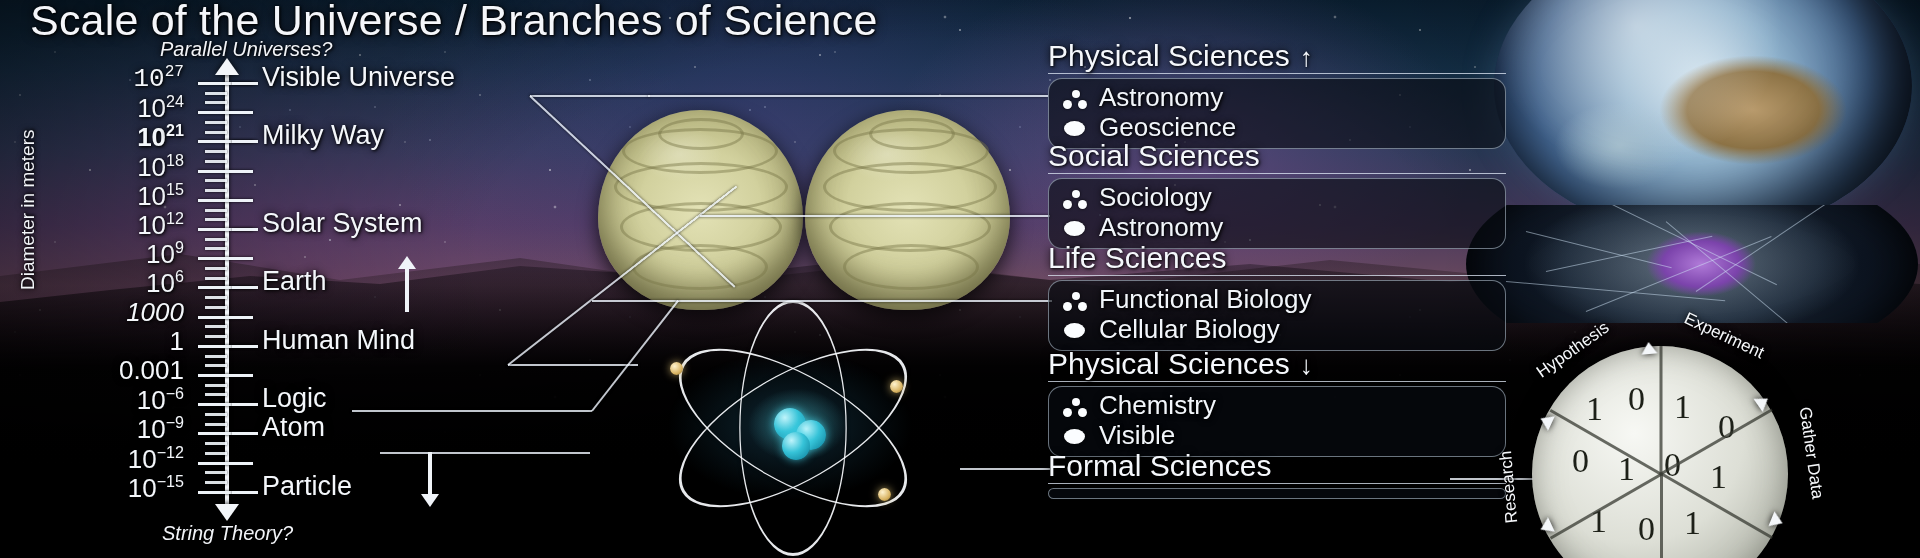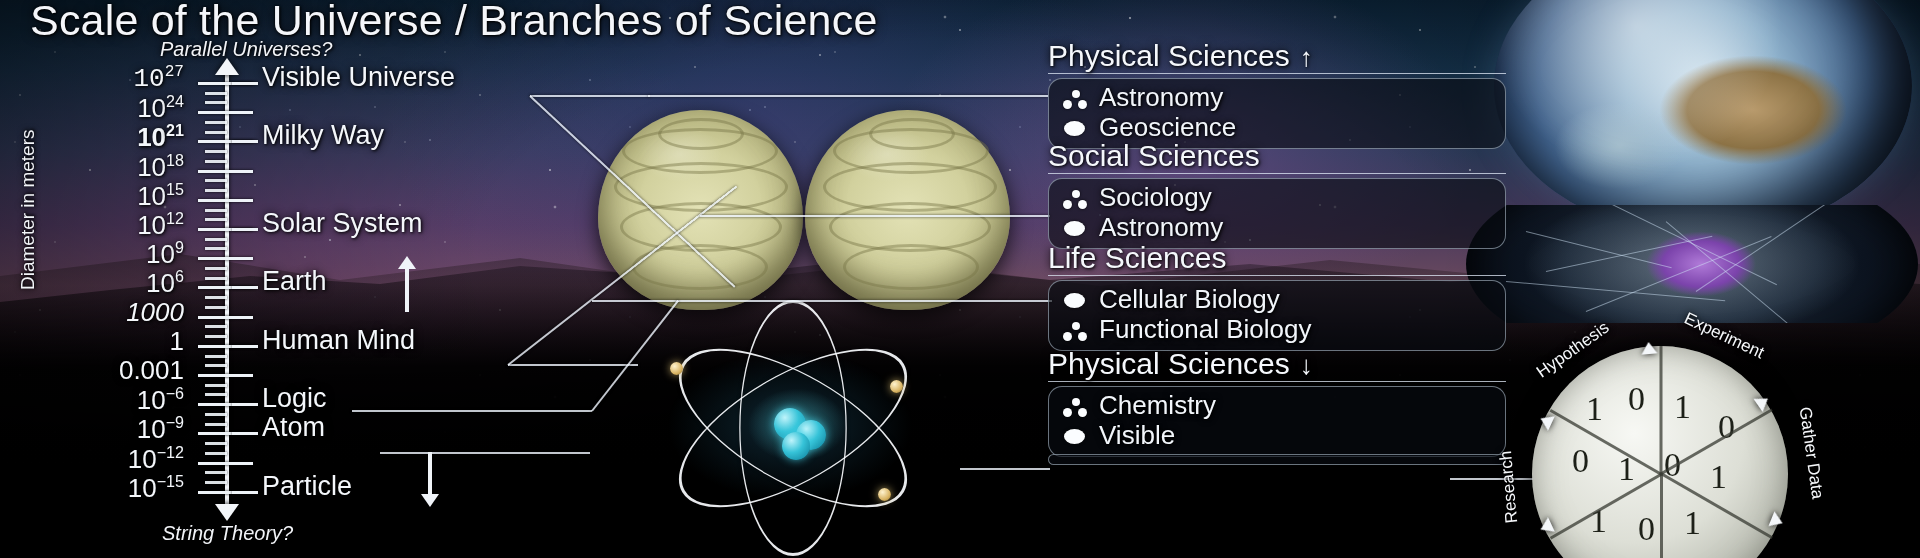--- a/index.html
+++ b/index.html
@@ -520,32 +520,32 @@
             </div>
             <div class="cat-item">Astronomy</div>
           </div>
         </div>
       </div>
       <div class="cat" style="top: 242px;">
         <div class="cat-head">Life Sciences</div>
         <div class="cat-box">
           <div class="cat-row">
             <div class="bullet">
-              <span class="oval"></span>
-            </div>
-            <div class="cat-item">Cellular Biology</div>
-          </div>
-          <div class="cat-row">
-            <div class="bullet">
               <span class="dot d1"></span>
               <span class="dot d2"></span>
               <span class="dot d3"></span>
             </div>
             <div class="cat-item">Functional Biology</div>
           </div>
+          <div class="cat-row">
+            <div class="bullet">
+              <span class="oval"></span>
+            </div>
+            <div class="cat-item">Cellular Biology</div>
+          </div>
         </div>
       </div>
       <div class="cat" style="top: 348px;">
         <div class="cat-head">Physical Sciences<span class="dir-arrow">↓</span></div>
         <div class="cat-box">
           <div class="cat-row">
             <div class="bullet">
               <span class="dot d1"></span>
               <span class="dot d2"></span>
               <span class="dot d3"></span>
@@ -554,20 +554,21 @@
           </div>
           <div class="cat-row">
             <div class="bullet">
               <span class="oval"></span>
             </div>
             <div class="cat-item">Visible</div>
           </div>
         </div>
       </div>
       <div class="cat" style="top: 450px;">
+        <div class="cat-head">Formal Sciences</div>
         <div class="cat-box">
         </div>
       </div>
     </div>
 
   <div class="art" id="wheel">
     <div class="wheel-disc">
       <div class="wheel-num" style="left:54px;top:44px;">1</div>
       <div class="wheel-num" style="left:96px;top:34px;">0</div>
       <div class="wheel-num" style="left:142px;top:42px;">1</div>

